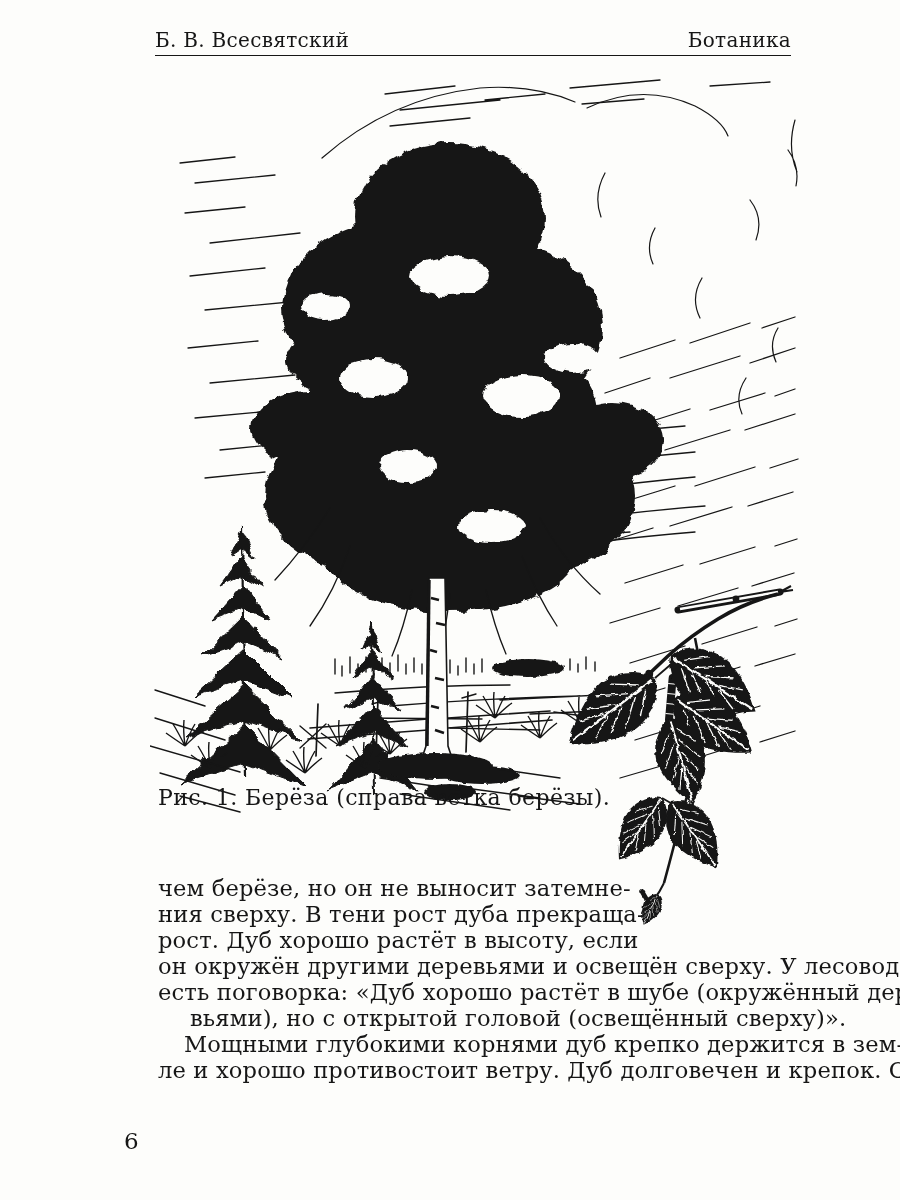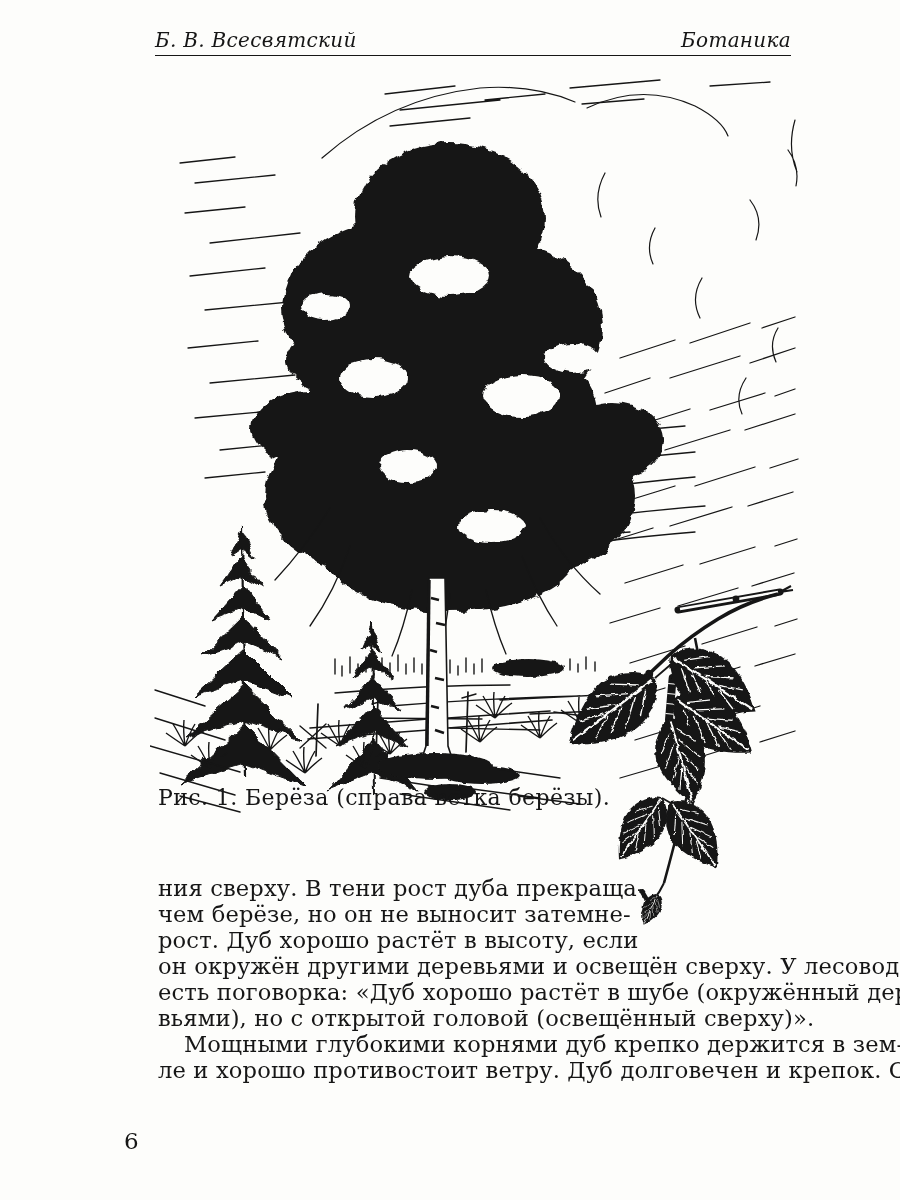--- a/index.html
+++ b/index.html
@@ -6,21 +6,21 @@
   body{
     width:900px;height:1200px;position:relative;overflow:hidden;
     background:#fdfdfb;color:#161616;
     font-family:"DejaVu Serif","Liberation Serif",serif;
   }
   .page{position:absolute;inset:0;}
   
   .header{
     position:absolute;left:155px;top:28px;width:636px;
     display:flex;justify-content:space-between;align-items:flex-start;
-    font-style:italic;font-size:20px;letter-spacing:.3px;
+    font-size:20px;letter-spacing:.3px;
   }
   .header-rule{
     position:absolute;left:155px;top:55px;width:636px;height:0;
     border-top:1.6px solid #161616;
   }
   
   .figure{position:absolute;left:150px;top:78px;width:650px;height:860px;}
   .figure svg{display:block;width:100%;height:100%;}
   .ink{stroke:#161616;fill:none;stroke-linecap:round;stroke-linejoin:round;}
   
@@ -33,21 +33,21 @@
     position:absolute;left:158px;top:875px;width:632px;
     font-size:22.6px;line-height:26px;letter-spacing:.15px;
   }
   .line{
     text-align:justify;text-align-last:justify;
     white-space:nowrap;overflow:visible;height:26px;
   }
   .line.narrow1{width:429px;}
   .line.narrow2{width:474px;}
   .line.narrow3{width:469px;}
-  .line.endpar{text-align-last:left;}
+  .line.endpar{text-align-last:left;margin-left:32px;}
   .line.indent{text-indent:26px;}
   
   .page-number{
     position:absolute;left:124px;top:1128px;
     font-size:23px;
   }
 </style>
 </head>
 <body>
 
@@ -224,22 +224,22 @@
             <rect x="-2.5" y="0" width="5" height="17" rx="2.5" fill="#161616"></rect>
           </g>
         </g>
       </g>
     </svg>
   </div>
 
   <div class="caption">Рис. 1. Берёза (справа ветка берёзы).</div>
 
   <div class="body-text">
+    <div class="line narrow1">чем берёзе, но он не выносит затемне-</div>
     <div class="line narrow2">ния сверху. В тени рост дуба прекраща-</div>
-    <div class="line narrow1">чем берёзе, но он не выносит затемне-</div>
     <div class="line narrow3">рост. Дуб хорошо растёт в высоту, если</div>
     <div class="line">он окружён другими деревьями и освещён сверху. У лесоводов</div>
     <div class="line">есть поговорка: «Дуб хорошо растёт в шубе (окружённый дере-</div>
     <div class="line endpar">вьями), но с открытой головой (освещённый сверху)».</div>
     <div class="line indent">Мощными глубокими корнями дуб крепко держится в зем-</div>
     <div class="line">ле и хорошо противостоит ветру. Дуб долговечен и крепок. Он</div>
   </div>
 
   <div class="page-number">6</div>
 

